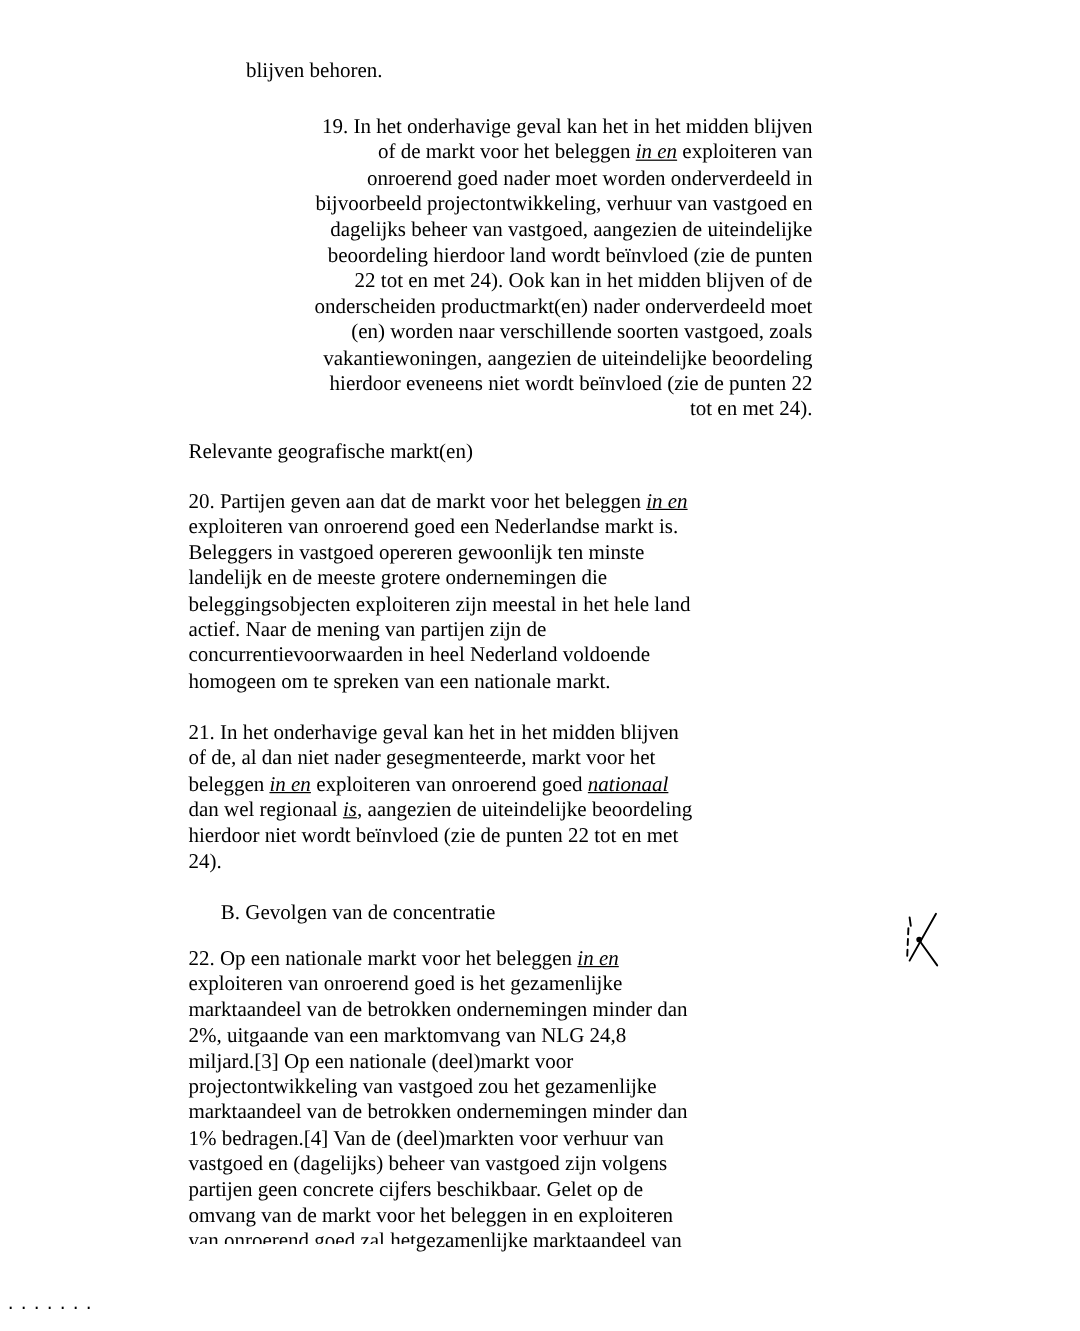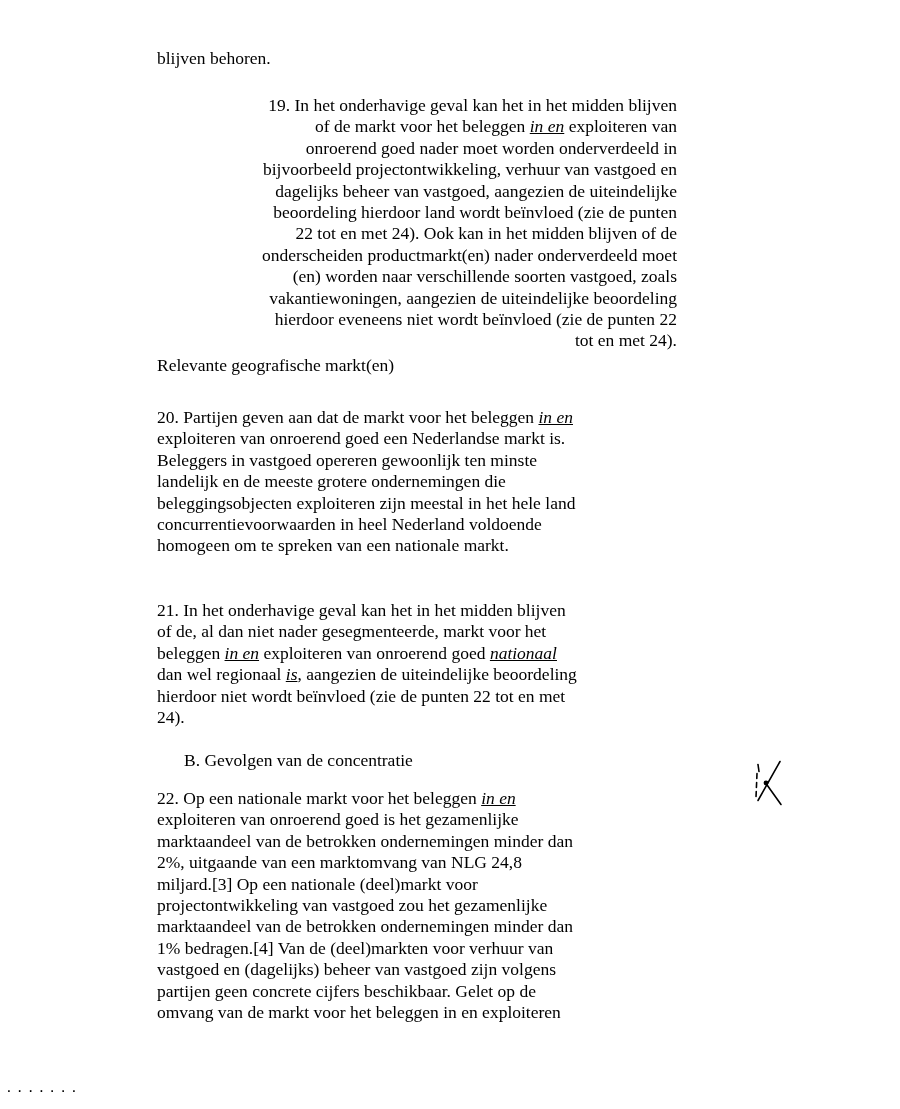--- a/index.html
+++ b/index.html
@@ -30,23 +30,23 @@
   .block em {
     font-style: italic;
     text-decoration: underline;
   }
   
   .clip-bottom {
     display: inline-block;
     clip-path: inset(0 0 38% 0);
   }
   
-  #blk-fragment-top   { top: 48px; }
+  #blk-fragment-top   { top: 48px; margin-left: 48px; }
   #blk-paragraph-19   { top: 95px; text-align: right; }
-  #blk-heading-geo    { top: 355px; }
+  #blk-heading-geo    { top: 366px; }
   #blk-paragraph-20   { top: 407px; }
   #blk-paragraph-21   { top: 600px; }
   #blk-heading-effect { top: 750px; margin-left: 27px; }
   #blk-paragraph-22   { top: 788px; }
 
   .x-mark {
     position: absolute;
     left: 750px;
     top: 753px;
     width: 36px;
@@ -89,20 +89,21 @@
   <section class="block" id="blk-heading-geo">
       <div class="line">Relevante geografische markt(en)</div>
     </section>
 
   <section class="block" id="blk-paragraph-20">
       <div class="line">20. Partijen geven aan dat de markt voor het beleggen <em>in en</em></div>
       <div class="line">exploiteren van onroerend goed een Nederlandse markt is.</div>
       <div class="line">Beleggers in vastgoed opereren gewoonlijk ten minste</div>
       <div class="line">landelijk en de meeste grotere ondernemingen die</div>
       <div class="line">beleggingsobjecten exploiteren zijn meestal in het hele land</div>
+      <div class="line">actief. Naar de mening van partijen zijn de</div>
       <div class="line">concurrentievoorwaarden in heel Nederland voldoende</div>
       <div class="line">homogeen om te spreken van een nationale markt.</div>
     </section>
 
   <section class="block" id="blk-paragraph-21">
       <div class="line">21. In het onderhavige geval kan het in het midden blijven</div>
       <div class="line">of de, al dan niet nader gesegmenteerde, markt voor het</div>
       <div class="line">beleggen <em>in en</em> exploiteren van onroerend goed <em>nationaal</em></div>
       <div class="line">dan wel regionaal <em>is</em>, aangezien de uiteindelijke beoordeling</div>
       <div class="line">hierdoor niet wordt beïnvloed (zie de punten 22 tot en met</div>
@@ -118,20 +119,21 @@
       <div class="line">exploiteren van onroerend goed is het gezamenlijke</div>
       <div class="line">marktaandeel van de betrokken ondernemingen minder dan</div>
       <div class="line">2%, uitgaande van een marktomvang van NLG 24,8</div>
       <div class="line">miljard.[3] Op een nationale (deel)markt voor</div>
       <div class="line">projectontwikkeling van vastgoed zou het gezamenlijke</div>
       <div class="line">marktaandeel van de betrokken ondernemingen minder dan</div>
       <div class="line">1% bedragen.[4] Van de (deel)markten voor verhuur van</div>
       <div class="line">vastgoed en (dagelijks) beheer van vastgoed zijn volgens</div>
       <div class="line">partijen geen concrete cijfers beschikbaar. Gelet op de</div>
       <div class="line">omvang van de markt voor het beleggen in en exploiteren</div>
+      <div class="line"><span class="clip-bottom">van onroerend goed zal het </span>gezamenlijke marktaandeel van</div>
     </section>
 
   <div class="x-mark">
     <svg width="36" height="55" viewBox="0 0 36 52" xmlns="http://www.w3.org/2000/svg" fill="none" stroke="#000" stroke-width="1.6" stroke-linecap="round">
       <path d="M8 10 L9 17"></path>
       <path d="M7 19 L6 43" stroke-dasharray="5 4"></path>
       <path d="M30 7 L8 46"></path>
       <path d="M16 29 L31 50"></path>
       <circle cx="16" cy="28.5" r="2.4" fill="#000" stroke="none"></circle>
     </svg>

